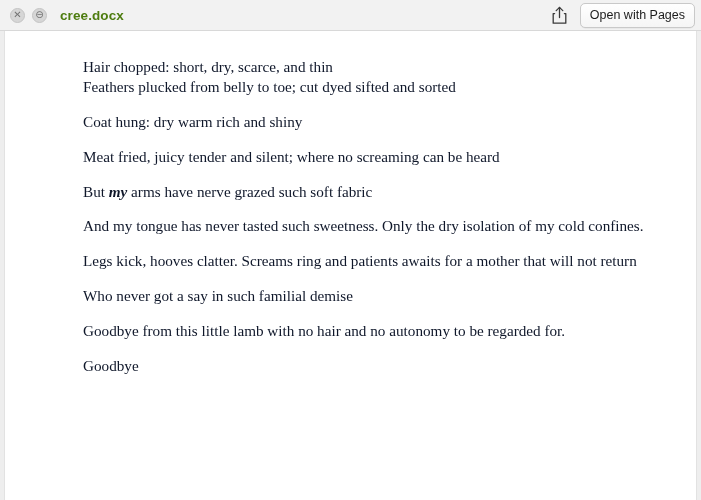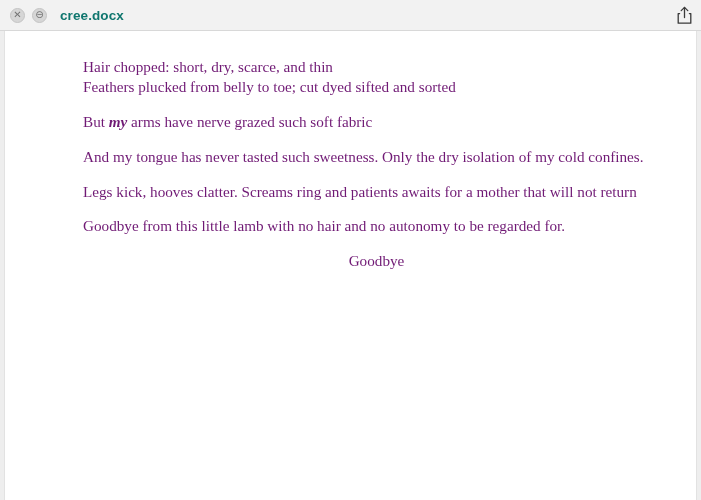--- a/index.html
+++ b/index.html
@@ -51,21 +51,21 @@
     font-size: 10px;
     line-height: 1;
     font-family: "DejaVu Sans", sans-serif;
   }
   .dot span {
     transform: translateY(-0.5px);
   }
   .title-text {
     font-size: 13.5px;
     font-weight: bold;
-    color: #0f766e;
+    color: #4d7c0f;
     margin-left: 13px;
     letter-spacing: 0.1px;
     font-family: "Liberation Sans", sans-serif;
   }
   .titlebar-right {
     margin-left: auto;
     display: flex;
     align-items: center;
     gap: 10px;
     padding-right: 0px;
@@ -109,28 +109,27 @@
     box-sizing: border-box;
     position: relative;
     box-shadow: 0 0 0 1px #e2e2e2;
   }
   .doc-body {
     padding-left: 78px;
     padding-right: 26px;
     font-family: "Liberation Serif", serif;
     font-size: 15.2px;
     line-height: 1.335;
-    color: #701a75;
+    color: #0f172a;
   }
   .doc-body p {
     margin: 0 0 14.5px 0;
   }
   .doc-body p.tight {
     margin-bottom: 0;
-    text-align: center;
   }
   .doc-body em {
     font-style: italic;
     font-weight: bold;
   }
   .scrollbar-track {
     position: absolute;
     right: 0;
     top: 30px;
     width: 5px;
@@ -154,43 +153,47 @@
     </div>
     <div class="title-text">cree.docx</div>
     <div class="titlebar-right">
       <div class="share-icon">
         <svg width="17" height="19" viewBox="0 0 17 19" fill="none" xmlns="http://www.w3.org/2000/svg">
           <path d="M8.5 1.5 L8.5 11.5" stroke="#3a3a3a" stroke-width="1.3" stroke-linecap="round"></path>
           <path d="M5.2 4.6 L8.5 1.4 L11.8 4.6" stroke="#3a3a3a" stroke-width="1.3" stroke-linecap="round" stroke-linejoin="round" fill="none"></path>
           <path d="M3.6 7.6 L2.2 7.6 L2.2 17.2 L14.8 17.2 L14.8 7.6 L13.4 7.6" stroke="#3a3a3a" stroke-width="1.3" stroke-linecap="round" stroke-linejoin="round" fill="none"></path>
         </svg>
       </div>
+      <div class="open-with">Open with Pages</div>
     </div>
   </div>
 
   <div class="content-area">
     <div class="page">
       <div class="doc-body">
 
         <p>
           <span>Hair chopped: short, dry, scarce, and thin</span><br>
           <span>Feathers plucked from belly to toe; cut dyed sifted and sorted</span>
         </p>
 
-
+        <p>Coat hung: dry warm rich and shiny</p>
+
+        <p>Meat fried, juicy tender and silent; where no screaming can be heard</p>
 
         <p><span>But </span><em>my</em><span> arms have nerve grazed such soft fabric</span></p>
 
         <p>And my tongue has never tasted such sweetness. Only the dry isolation of my cold confines.</p>
 
         <p>Legs kick, hooves clatter. Screams ring and patients awaits for a mother that will not return</p>
 
 
 
 
+        <p>Who never got a say in such familial demise</p>
 
         <p>Goodbye from this little lamb with no hair and no autonomy to be regarded for.</p>
 
         <p class="tight">Goodbye</p>
 
       </div>
     </div>
     <div class="scrollbar-track"></div>
   </div>
 

